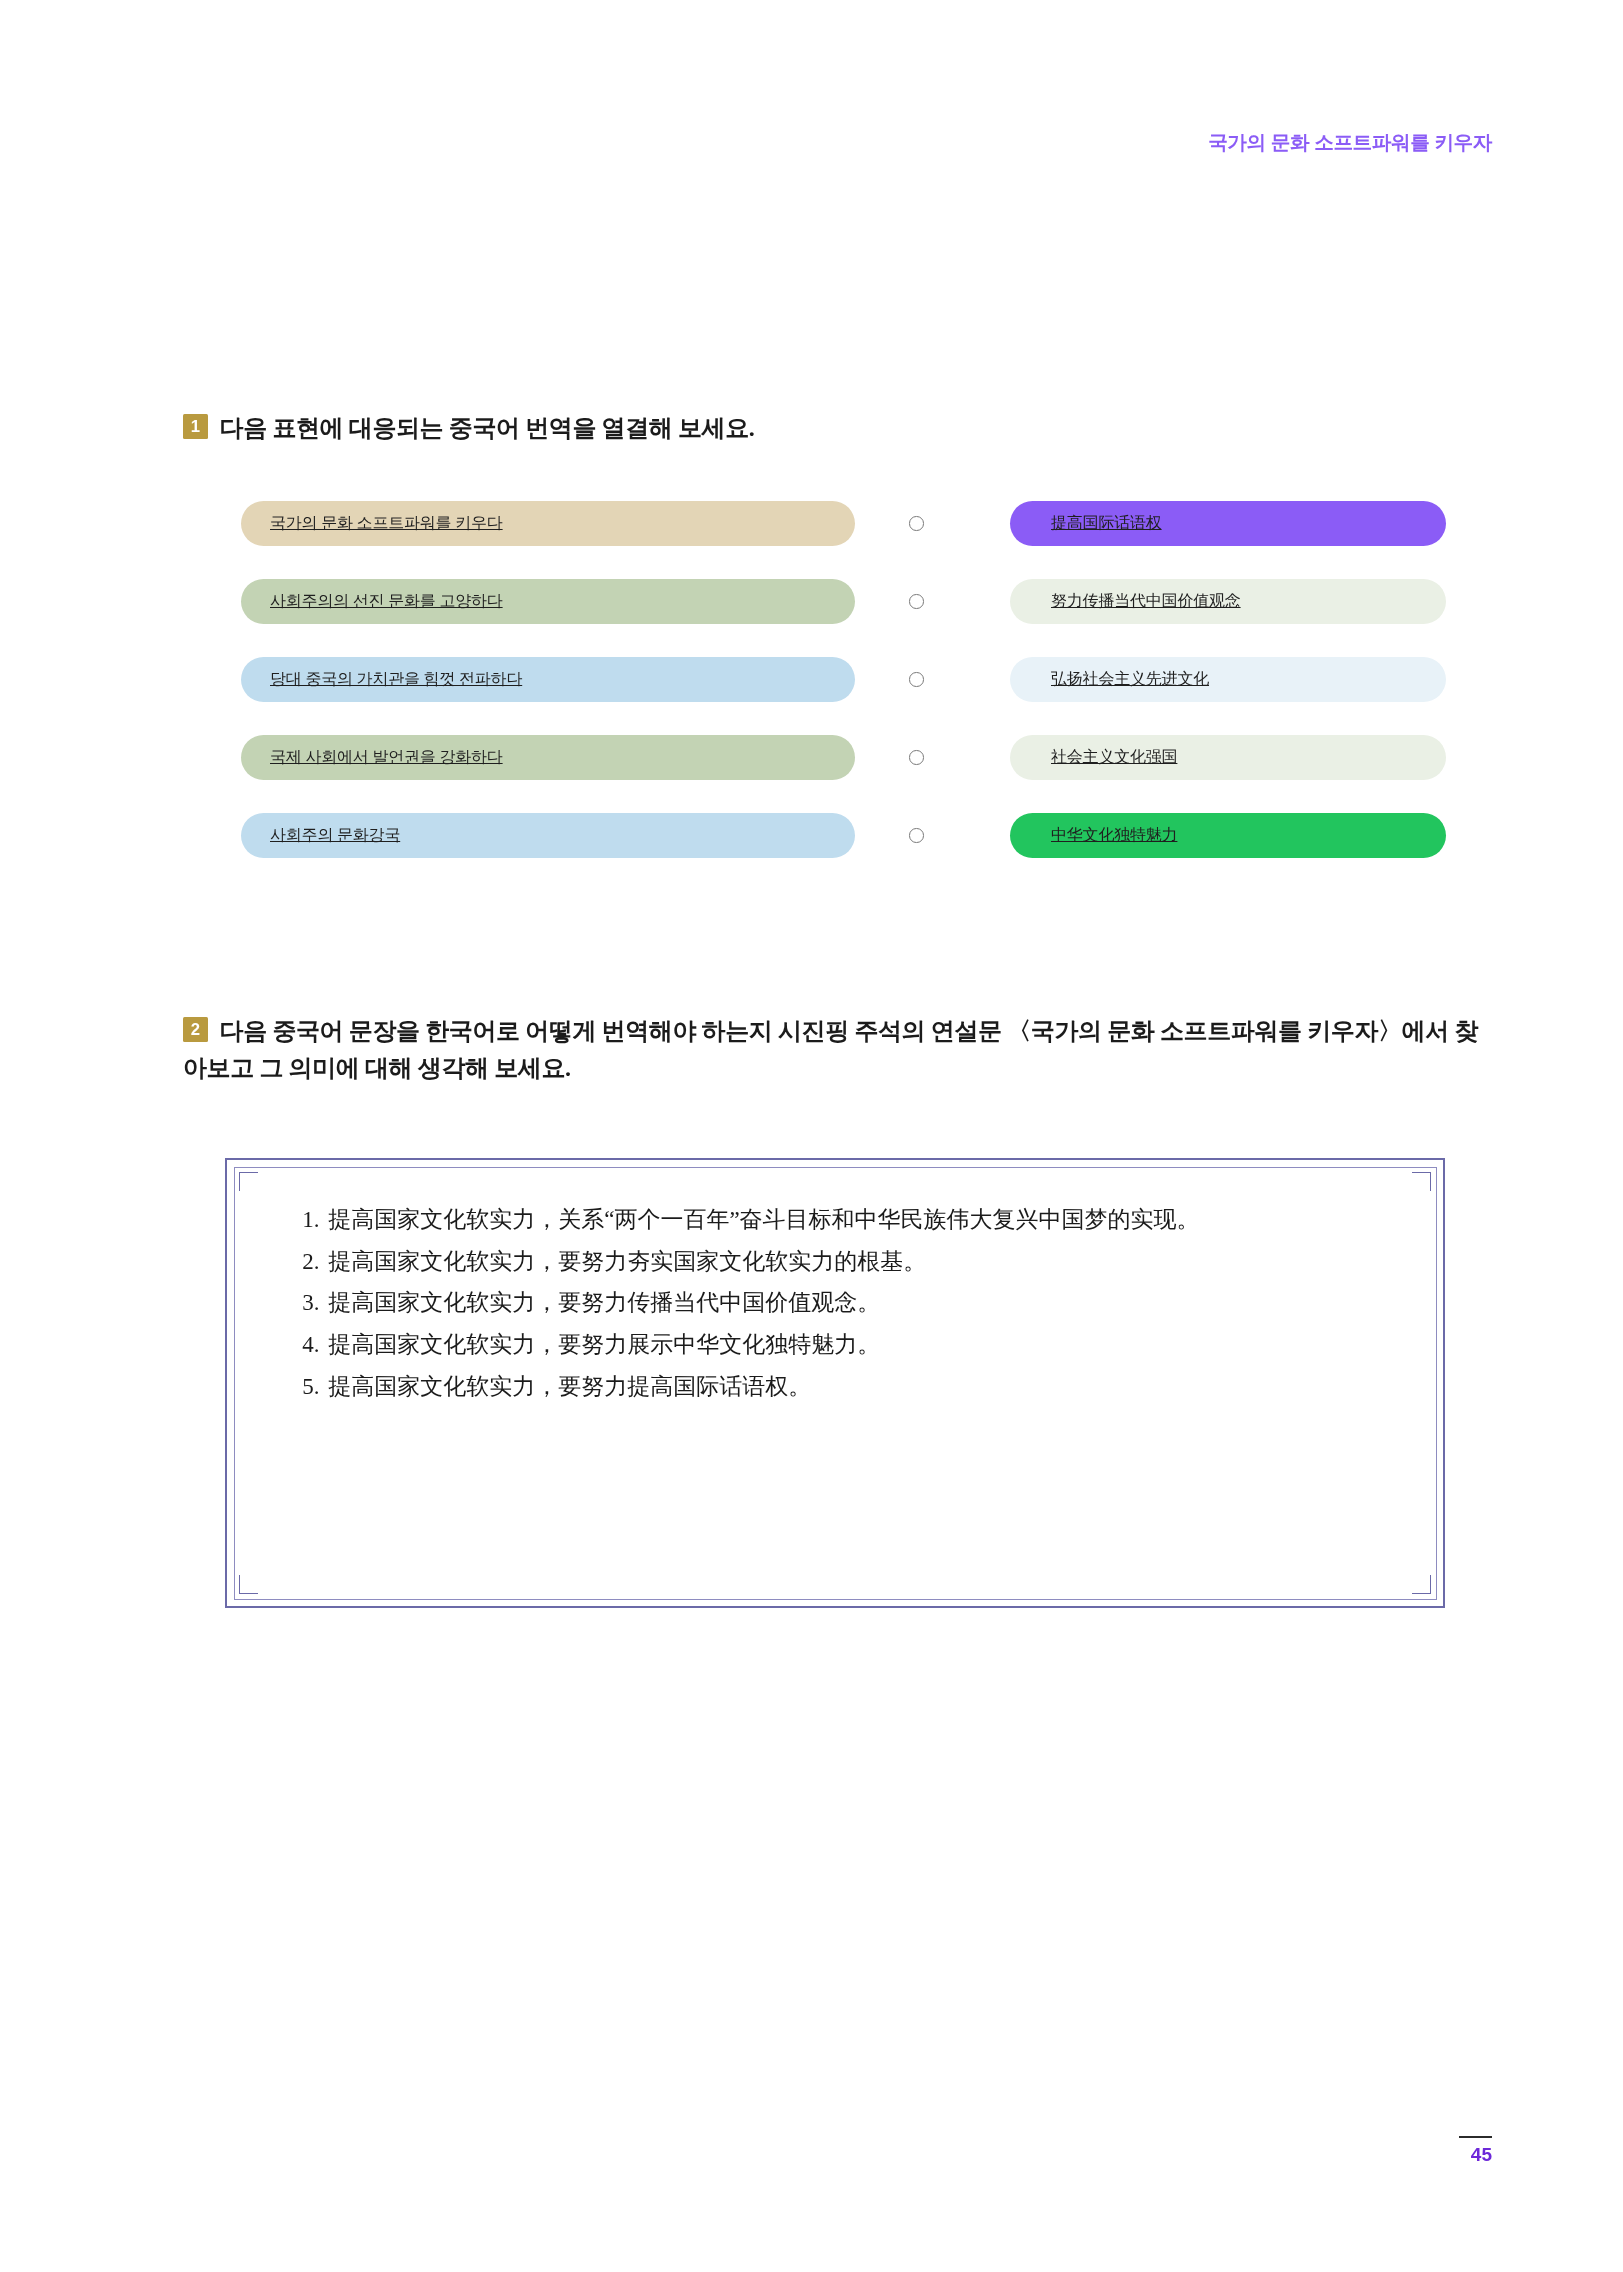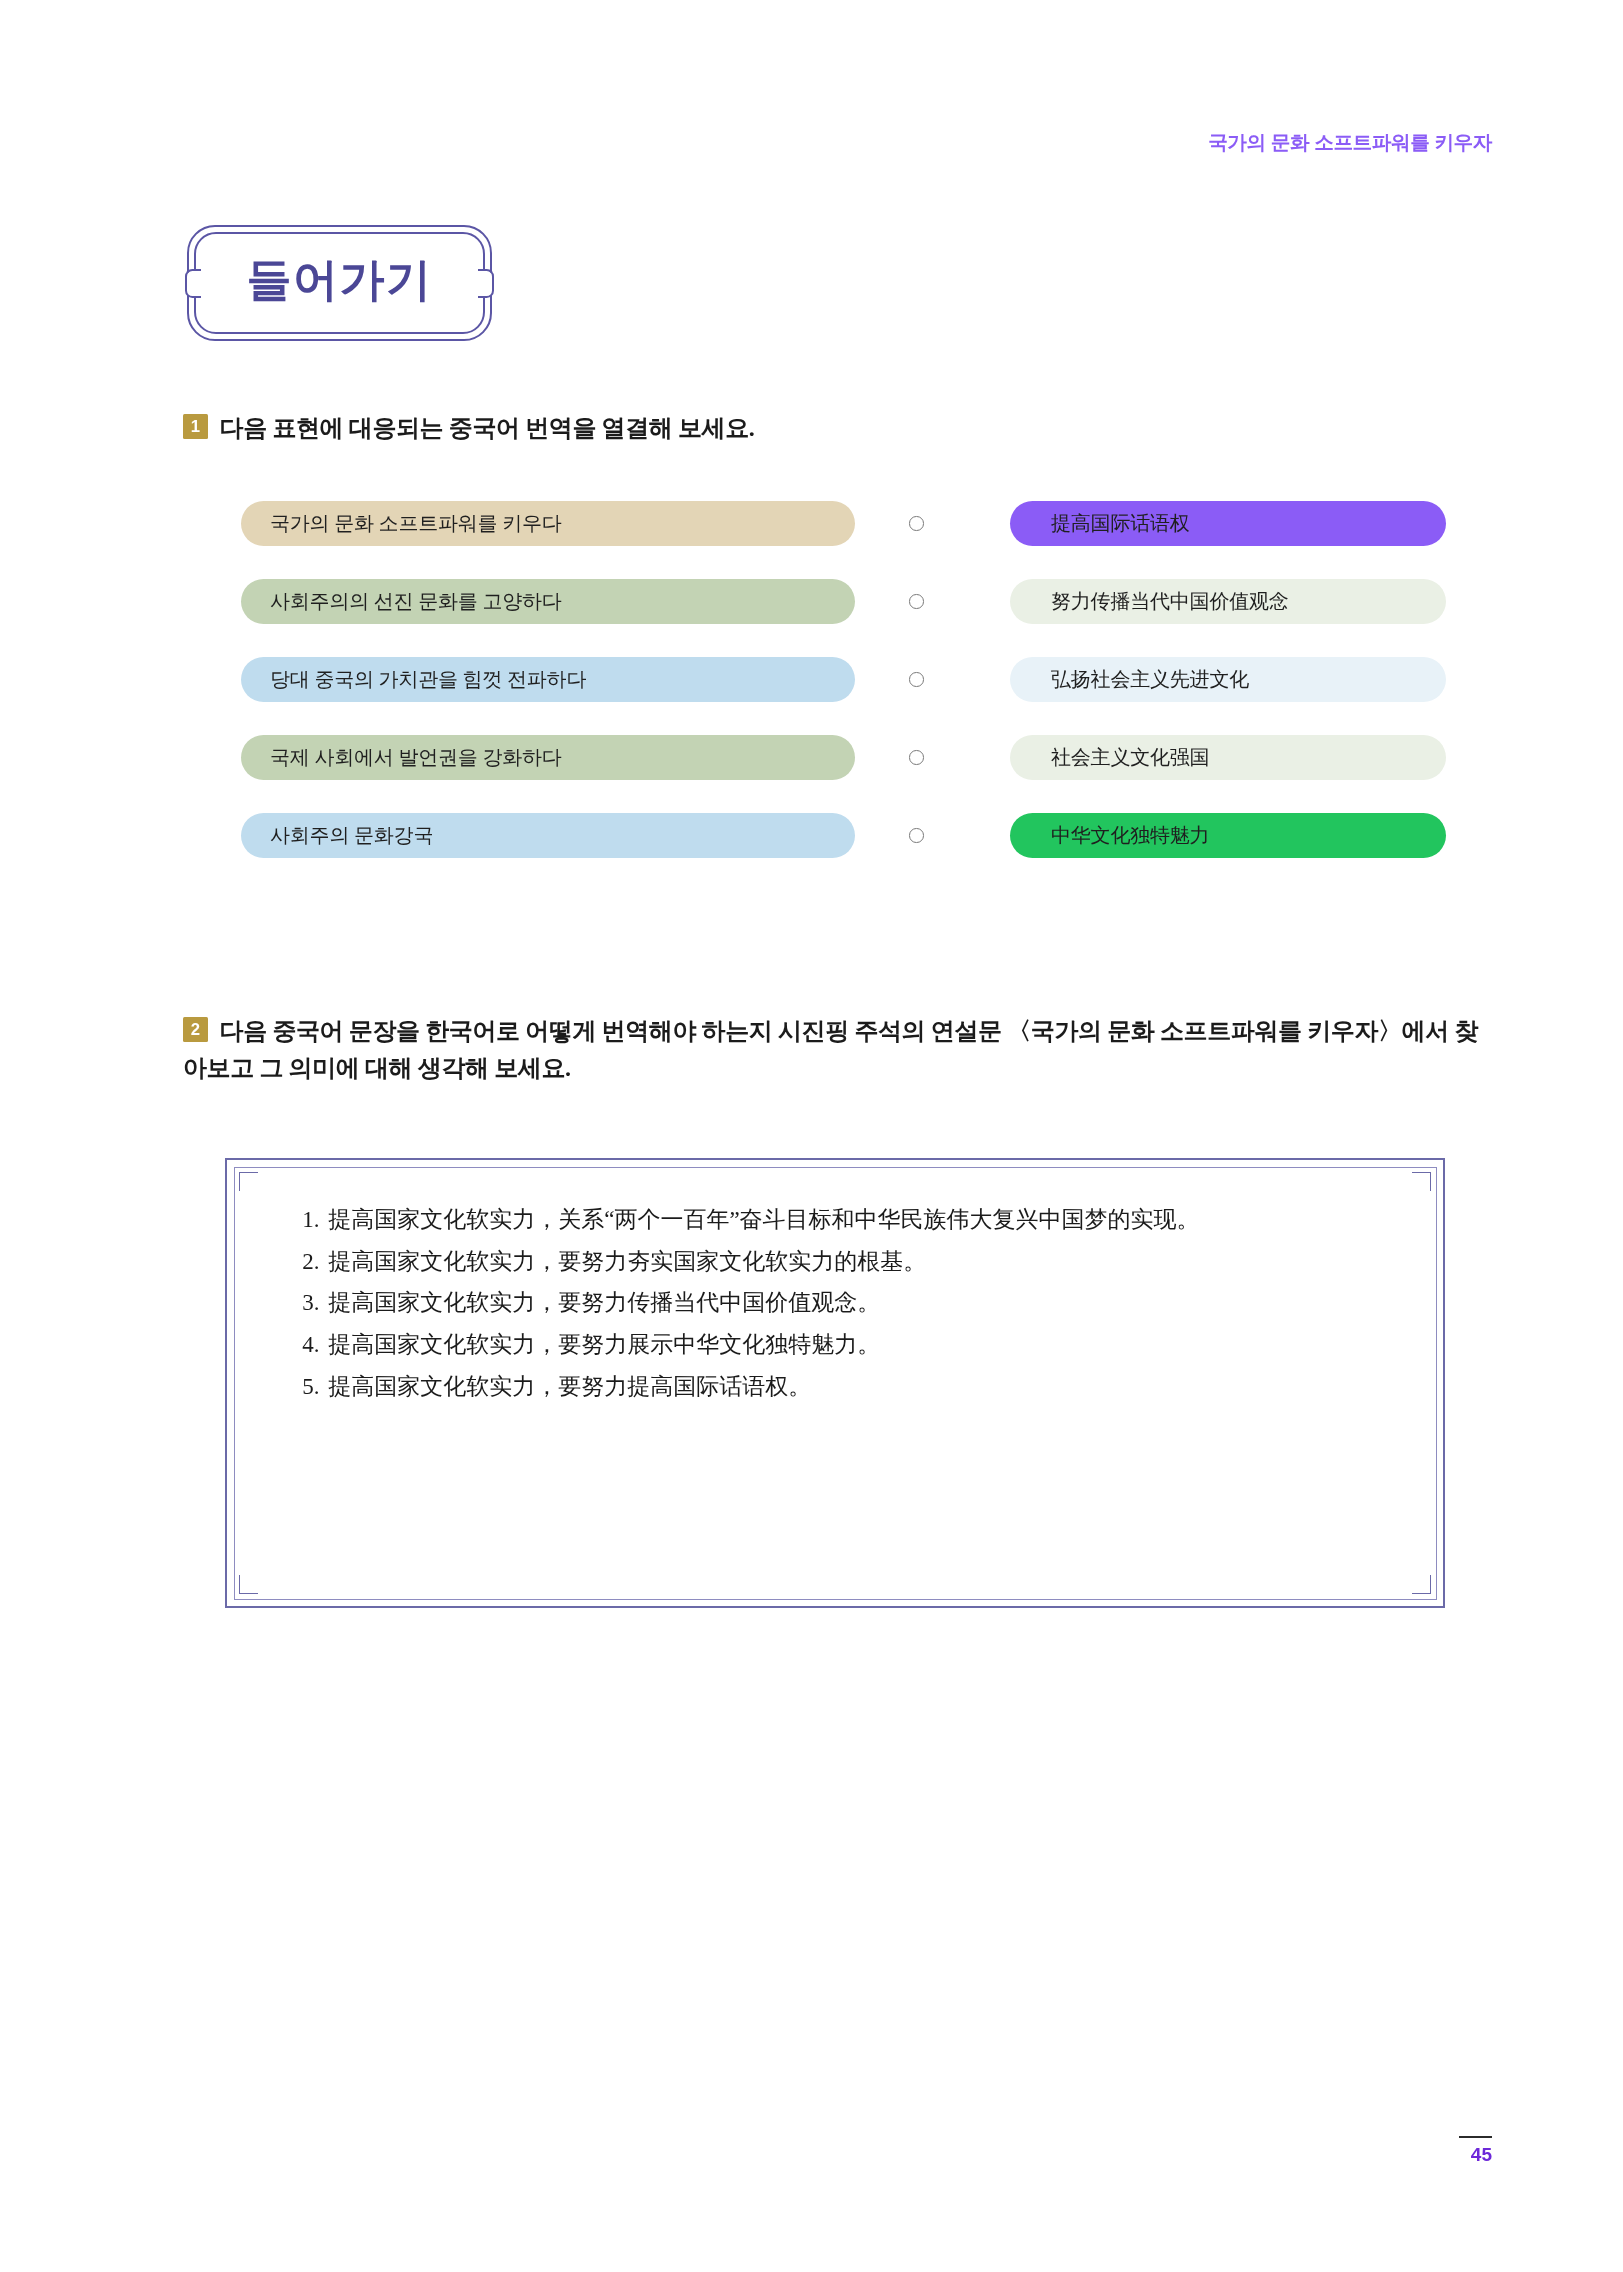--- a/index.html
+++ b/index.html
@@ -142,23 +142,24 @@
     margin-bottom: 33px;
   }
   .pill {
     position: absolute;
     height: 45px;
     border-radius: 22.5px;
     display: flex;
     align-items: center;
     box-sizing: border-box;
     font-family: "Liberation Serif", serif;
-    font-size: 20px;
+    font-size: 16px;
     color: #1f1f1f;
     letter-spacing: -0.2px;
+    text-decoration: underline;
   }
   .pill.left {
     left: 58px;
     width: 614px;
     padding-left: 29px;
     justify-content: flex-start;
   }
   .pill.right {
     right: 0;
     width: 436px;
@@ -258,28 +259,20 @@
     margin-left: auto;
   }
 </style>
 </head>
 <body>
 
 <div class="page">
 
   <div class="running-head">국가의 문화 소프트파워를 키우자</div>
 
-  <div class="section-badge">
-    <div class="badge-outer"></div>
-    <div class="badge-inner">
-      <span class="badge-text">들어가기</span>
-    </div>
-    <div class="badge-notch left"></div>
-    <div class="badge-notch right"></div>
-  </div>
 
   <div class="q-block q1">
     <span class="q-number">1</span><span class="q-text">다음 표현에 대응되는 중국어 번역을 열결해 보세요.</span>
   </div>
 
   <div class="match-area">
 
     <div class="match-row">
       <div class="pill left" style="background:#e3d5b6">국가의 문화 소프트파워를 키우다</div>
       <div class="dot left-dot"></div>

